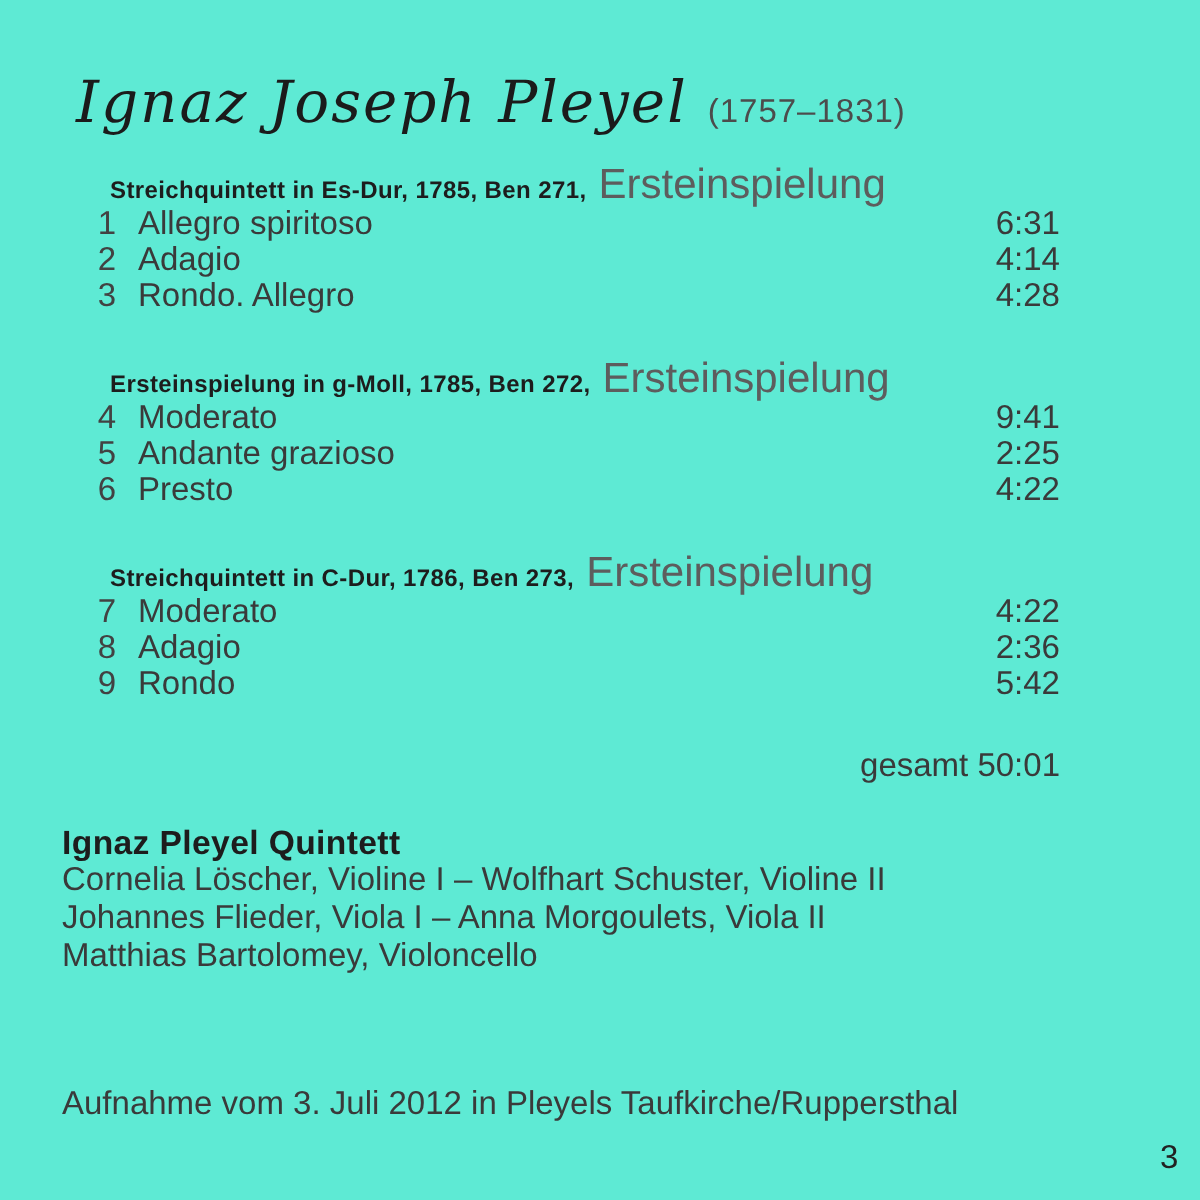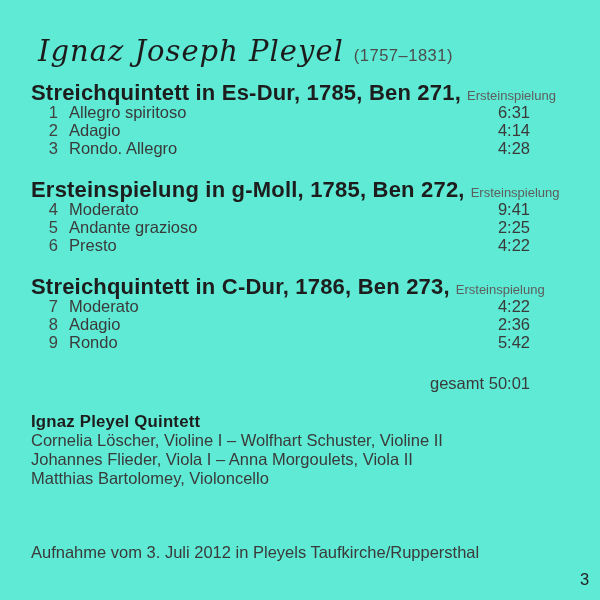--- a/index.html
+++ b/index.html
@@ -45,26 +45,27 @@
     width: 100%;
     height: 19px;
     line-height: 19px;
     font-size: 16.5px;
     white-space: nowrap;
   }
 
   .sec-header { left: 31px; width: auto; }
   .sec-title {
     font-weight: bold;
-    font-size: 22px;
+    font-size: 12px;
     letter-spacing: 0.2px;
     color: #1d1d1d;
+    margin-left: 24px;
   }
   .sec-subtitle {
-    font-size: 13px;
+    font-size: 21px;
     color: #5d5d5d;
     margin-left: 6px;
     margin-top: 36px;
   }
 
   .track .num {
     position: absolute;
     left: 44px;
     width: 14px;
     text-align: right;

